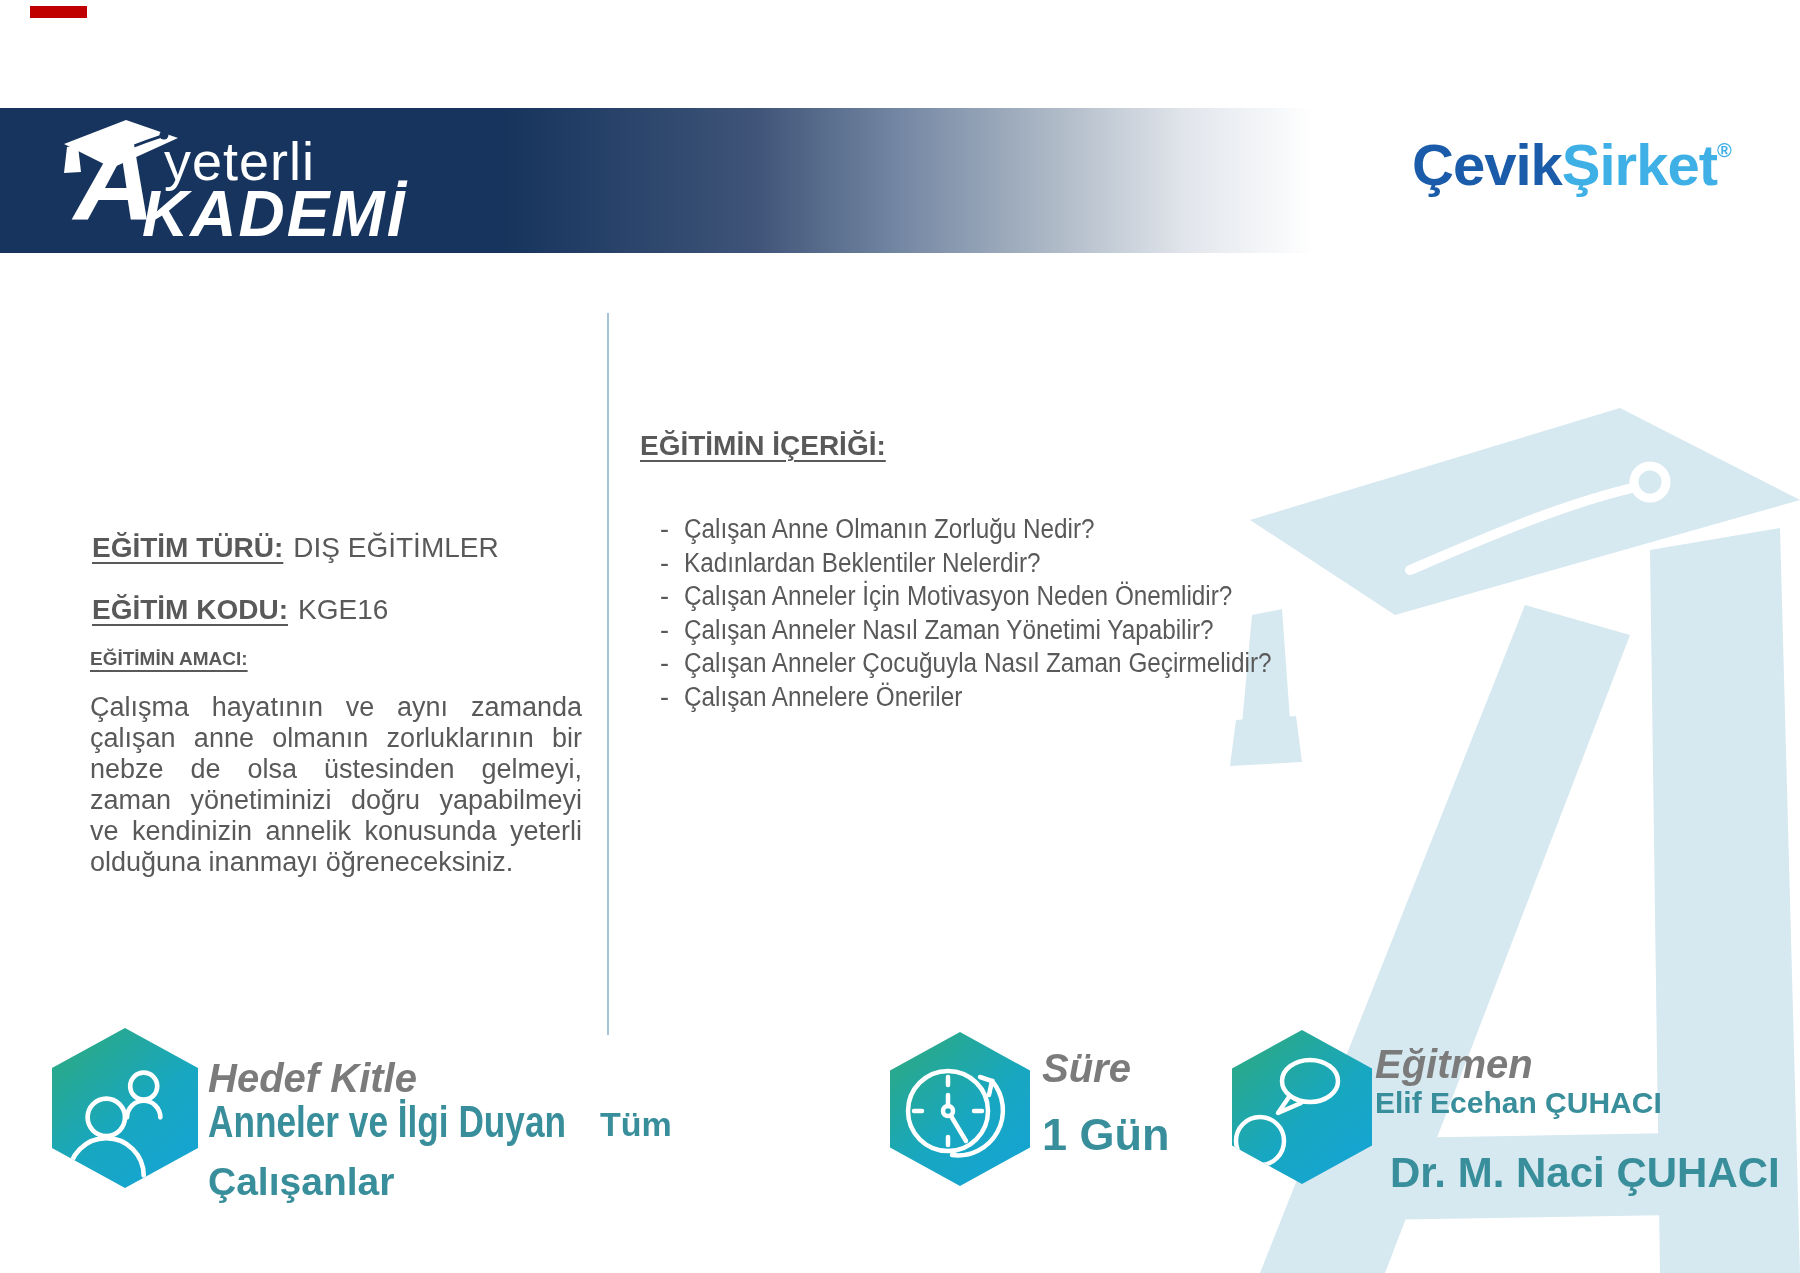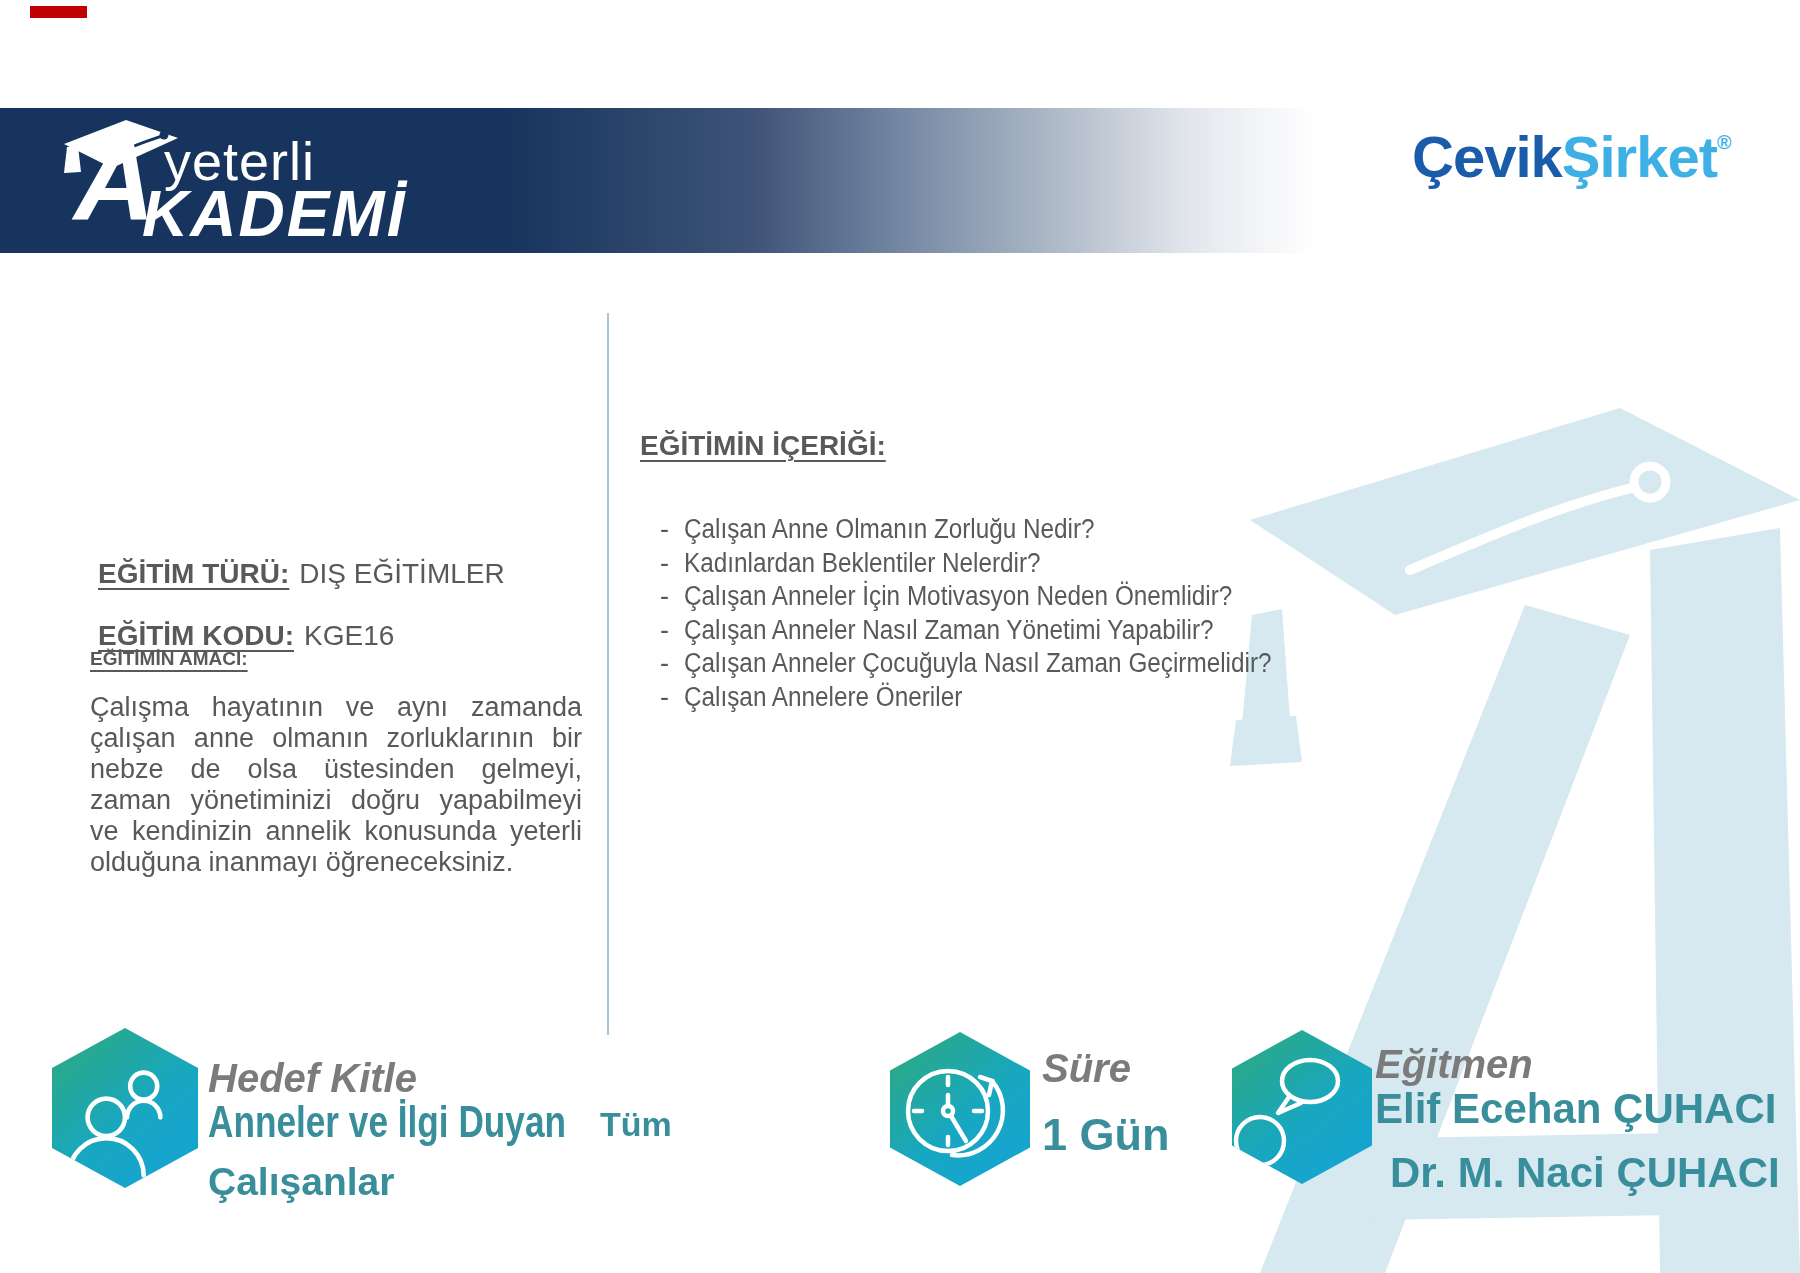--- a/index.html
+++ b/index.html
@@ -16,36 +16,36 @@
   .logo{position:absolute;left:60px;top:10px;width:440px;height:132px;color:#ffffff;}
   .logo-cap{position:absolute;left:-6px;top:-4px;width:132px;height:64px;}
   .logo-a{position:absolute;left:14px;top:8px;font-size:112px;line-height:1;font-weight:800;
     font-style:italic;letter-spacing:-2px;}
   .logo-word-top{position:absolute;left:104px;top:16px;font-size:54px;font-weight:500;
     letter-spacing:1px;line-height:1;}
   .logo-word-bottom{position:absolute;left:82px;top:64px;font-size:64px;font-weight:800;
     font-style:italic;letter-spacing:2px;line-height:1;}
 
   
-  .brand{position:absolute;left:1412px;top:128px;font-size:58px;font-weight:800;
+  .brand{position:absolute;left:1412px;top:136px;font-size:58px;font-weight:800;
     letter-spacing:-1px;line-height:1;white-space:nowrap;}
   .brand .p1{color:#1a5ca9;}
   .brand .p2{color:#3eb0e6;}
   .brand .reg{font-size:20px;color:#3eb0e6;vertical-align:28px;font-weight:700;letter-spacing:0;}
 
   
   .watermark{position:absolute;left:1180px;top:390px;width:620px;height:883px;pointer-events:none;}
 
   
   .divider{position:absolute;left:607px;top:313px;width:2px;height:722px;background:#a3c7d9;}
 
   
   .title{position:absolute;left:90px;top:330px;width:500px;font-size:41px;font-weight:800;
     color:#545454;line-height:57px;letter-spacing:0;}
-  .field{position:absolute;left:98px;font-size:28px;color:#595959;white-space:nowrap;margin-top:26px;}
+  .field{position:absolute;left:92px;font-size:28px;color:#595959;white-space:nowrap;}
   .field-1{top:532px;}
   .field-2{top:594px;}
   .field .lbl{font-weight:800;text-decoration:underline;text-underline-offset:5px;
     text-decoration-thickness:2px;margin-right:10px;}
   .purpose-label{position:absolute;left:90px;top:648px;font-size:19px;font-weight:800;
     color:#595959;text-decoration:underline;text-underline-offset:5px;text-decoration-thickness:2px;}
   .purpose-text{position:absolute;left:90px;top:692px;width:492px;font-size:27px;line-height:31px;
     color:#595959;text-align:justify;}
 
   
@@ -71,21 +71,21 @@
 
   .lbl-target{left:208px;top:1058px;}
   .target-main{left:208px;top:1100px;font-size:44px;transform:scaleX(.8);transform-origin:0 0;}
   .target-suffix{left:600px;top:1107px;font-size:34px;}
   .target-line2{left:208px;top:1162px;font-size:39px;}
 
   .lbl-duration{left:1042px;top:1048px;}
   .duration-value{left:1042px;top:1112px;font-size:45px;}
 
   .lbl-trainer{left:1375px;top:1044px;}
-  .trainer-name1{left:1375px;top:1088px;font-size:42px;}
+  .trainer-name1{left:1375px;top:1088px;font-size:30px;}
   .trainer-name2{left:1390px;top:1152px;font-size:42px;}
 </style>
 </head>
 <body>
 
 <div class="page">
 
   <div class="red-mark"></div>
 
   <div class="watermark">

